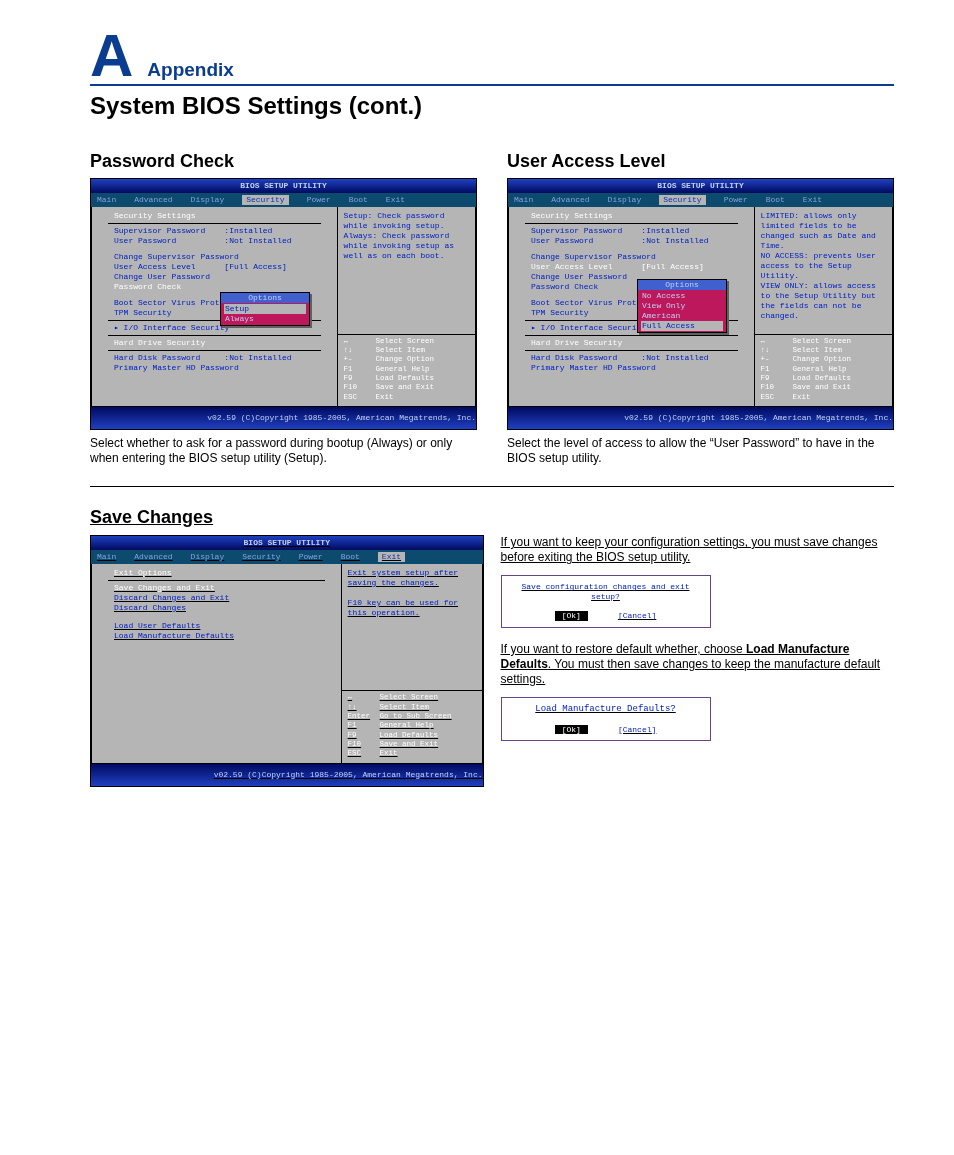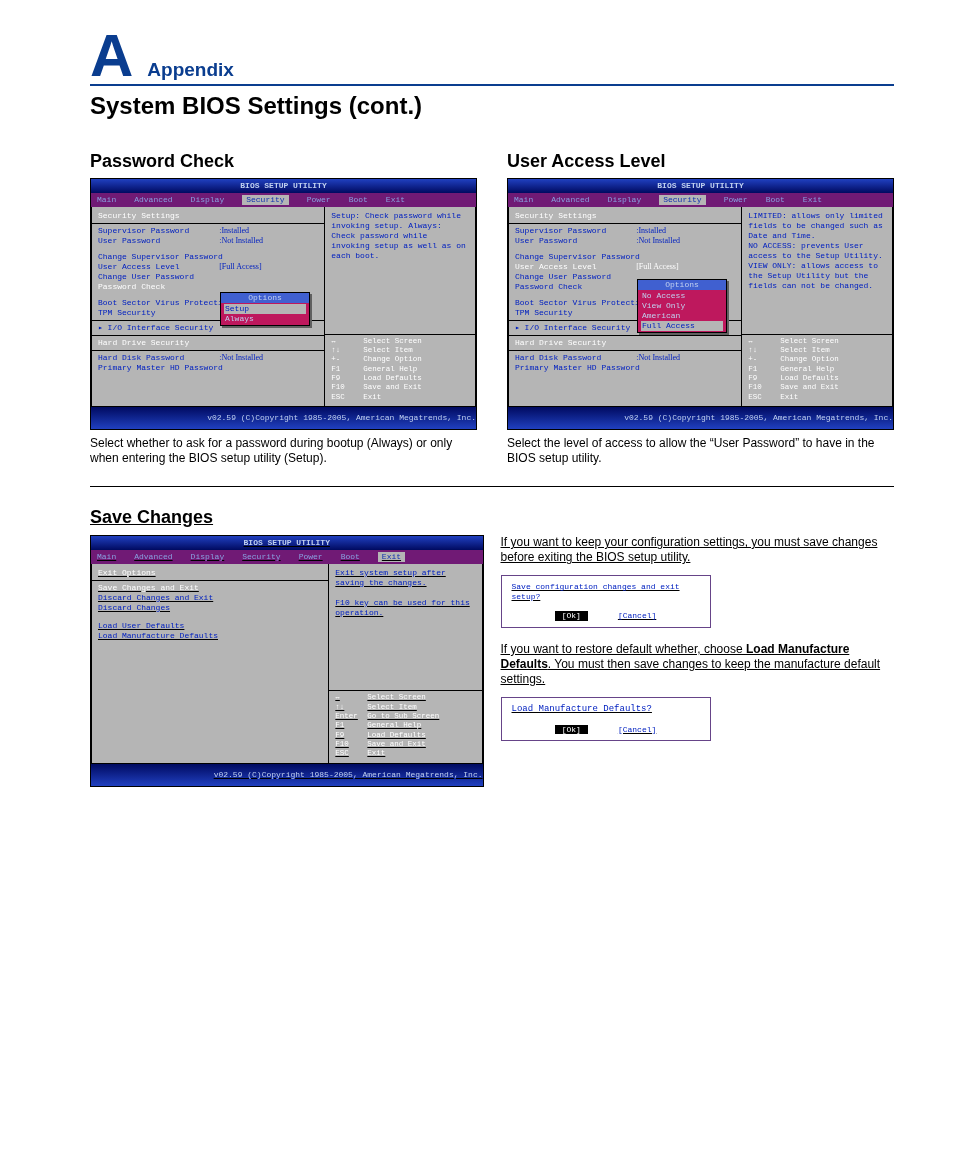--- a/index.html
+++ b/index.html
@@ -8,42 +8,42 @@
   .big-A { font-size: 60px; font-weight: bold; color: #0a3d8f; line-height: 0.85; }
   .appendix { font-size: 19px; font-weight: bold; color: #0a3d8f; }
   .page-title { font-size: 24px; font-weight: bold; margin-bottom: 30px; }
   .cols { display: flex; gap: 30px; border-bottom: 1px solid #000; padding-bottom: 20px; margin-bottom: 20px; }
   .col { flex: 1; }
   .sec-title { font-size: 18px; font-weight: bold; margin-bottom: 6px; }
   .caption { font-size: 12px; line-height: 1.25; margin-top: 6px; }
   .para { font-size: 12px; line-height: 1.25; margin-bottom: 10px; }
   .bios { font-family: "Courier New", monospace; font-size: 8px; line-height: 1.25; border: 1px solid #000; background: #b5b5b5; }
   .bios-top { background: linear-gradient(#2040c0, #000a60); color: #c0d0f0; text-align: center; font-weight: bold; padding: 2px 8px; }
-  .bios-tabs { background: #701a75; color: #88a0e0; display: flex; padding: 2px 6px; gap: 18px; }
+  .bios-tabs { background: #0c4a6e; color: #88a0e0; display: flex; padding: 2px 6px; gap: 18px; }
   .bios-tabs .active { background: #b5b5b5; color: #1030b0; padding: 0 4px; }
   .bios-body { display: flex; min-height: 200px; }
-  .bios-left { flex: 1.6; border: 1px solid #000; border-top: none; padding: 4px 6px; color: #0020c0; position: relative; }
+  .bios-left { flex: 1.6; border: 1px solid #000; border-top: none; padding: 4px 22px; color: #0020c0; position: relative; }
   .bios-right { flex: 1; border: 1px solid #000; border-top: none; border-left: none; padding: 4px 6px; color: #0020c0; background: #b5b5b5; display: flex; flex-direction: column; }
   .bios-left .hdr { color: #fff; margin-bottom: 2px; }
   .bios-left .sel { color: #fff; }
   .bios-left .sep { border-top: 1px solid #000; margin: 2px -6px; }
   .bios-left .row { display: flex; }
   .bios-left .row .k { width: 55%; }
-  .bios-left .row .v { width: 45%; font-family: Liberation Serif, serif; }
+  .bios-left .row .v { width: 45%; }
   .popup { position: absolute; background: #be185d; color: #c0d0f0; border: 1px solid #000; padding: 1px 4px; box-shadow: 2px 2px 0 #606060; font-size: 8px; }
   .popup .ptitle { background: #4060d0; text-align: center; margin: -1px -4px 1px -4px; padding: 0 4px; }
   .popup .psel { background: #b5b5b5; color: #0020c0; padding: 0 1px; margin: 0 -1px; }
   .help-top { flex: 1; }
   .help-sep { border-top: 1px solid #000; margin: 2px -6px; }
   .help-keys { color: #fff; font-size: 7.5px; }
   .help-keys div { display: flex; }
   .help-keys .kk { width: 32px; }
   .bios-foot { background: linear-gradient(#000a60, #2040c0); color: #c0d0f0; text-align: right; padding: 6px 0; font-size: 8px; }
   .dialog { font-family: "Courier New", monospace; font-size: 9px; border: 1px solid #648; color: #0020c0; padding: 6px 10px; margin-bottom: 14px; width: 210px; }
-  .dialog .q { font-size: 8px; margin-bottom: 10px; }
+  .dialog .q { text-align: center; font-size: 8px; margin-bottom: 10px; }
   .dialog .btns { display: flex; justify-content: center; gap: 30px; font-size: 8px; }
   .dialog .btns .bsel { background: #000; color: #fff; padding: 0 7px; }
   .no-border-section { display: flex; gap: 17px; text-decoration: underline; }
 </style>
 </head>
 <body>
 
 <div class="header">
   <div class="big-A">A</div>
   <div class="appendix">Appendix</div>

